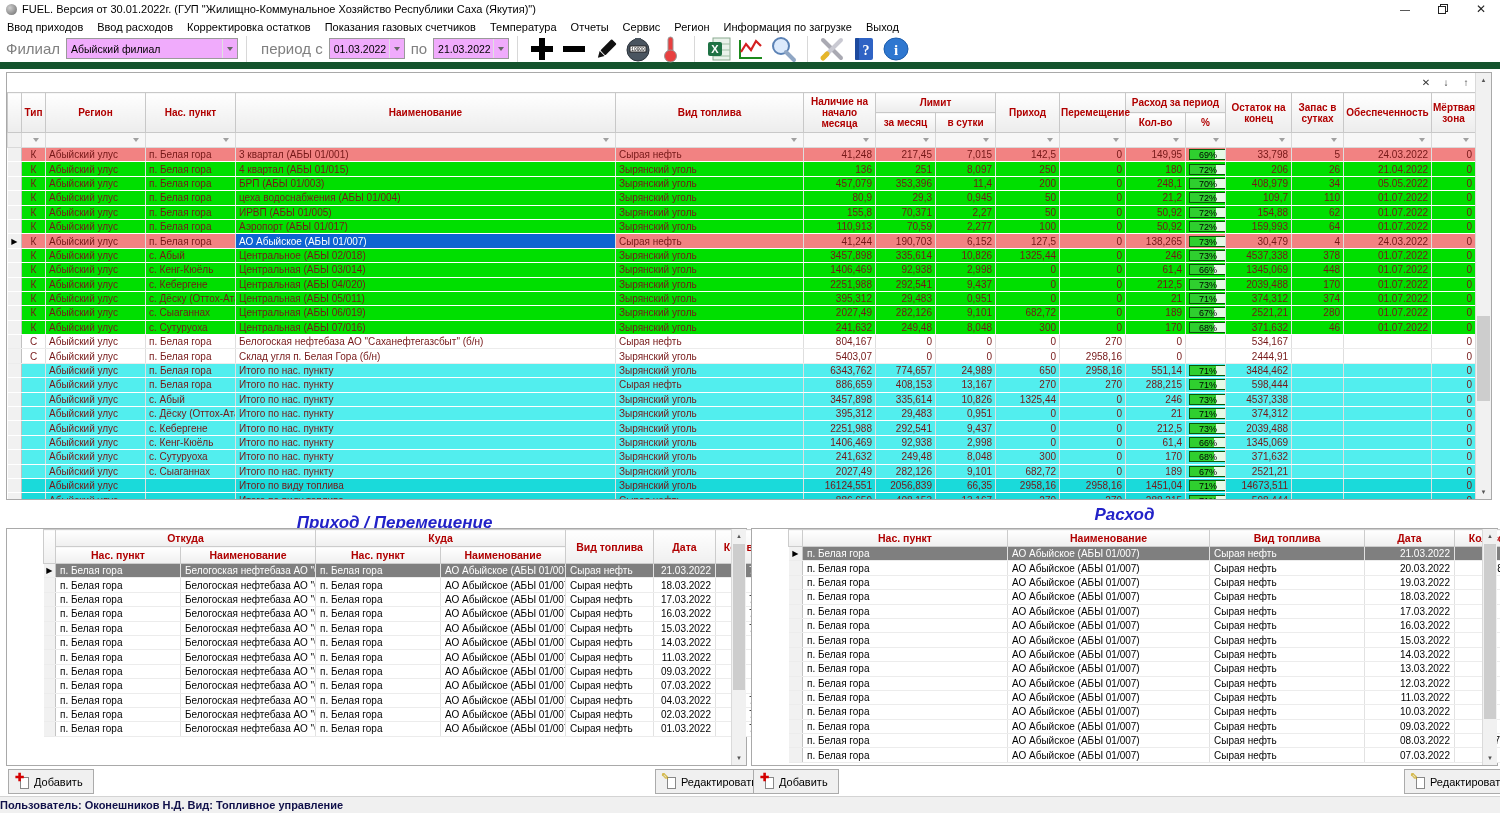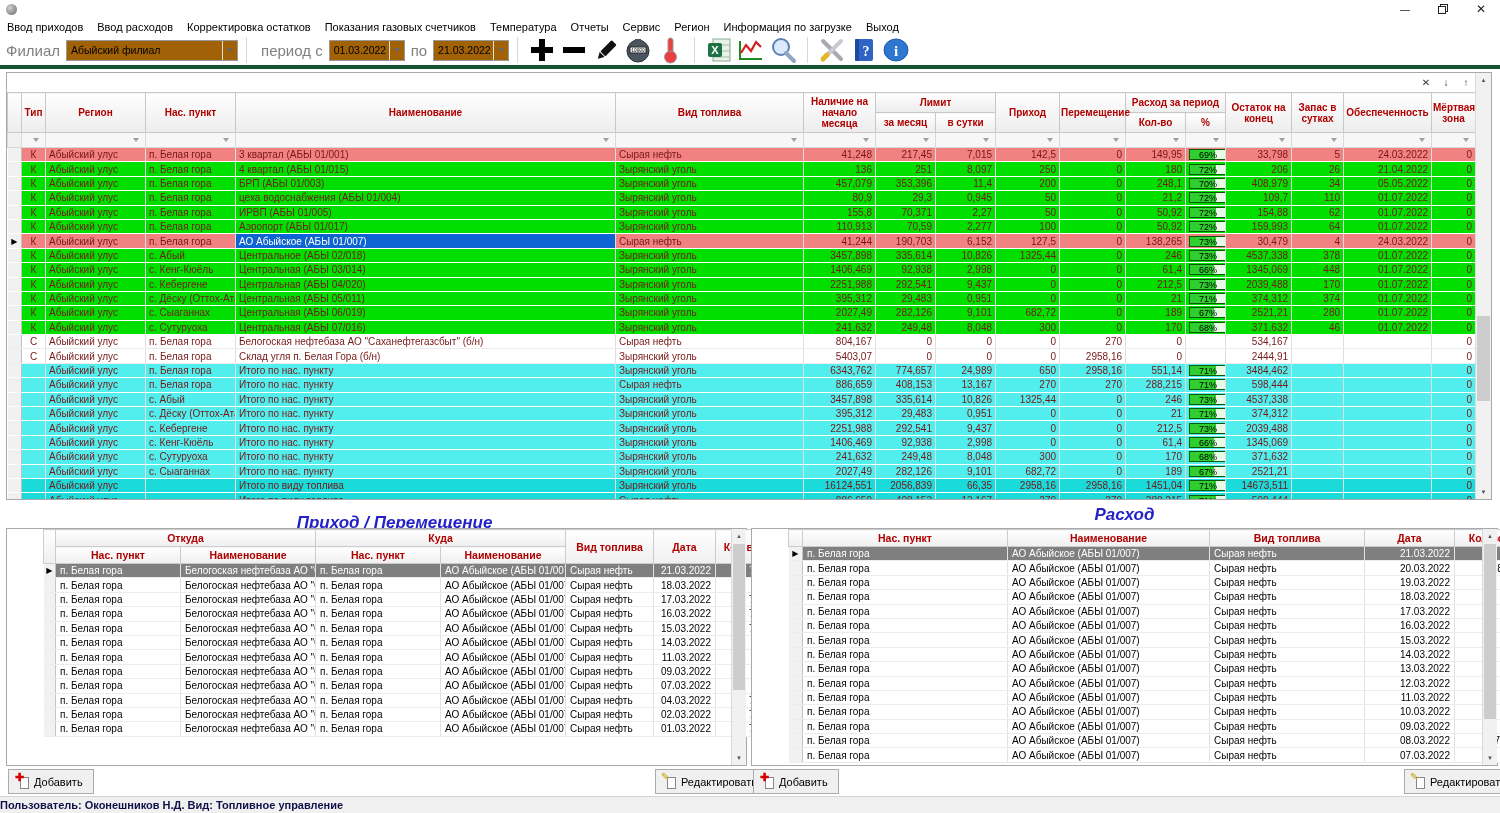--- a/index.html
+++ b/index.html
@@ -17,23 +17,23 @@
     justify-content:center; font-size:10px; color:#222; }
 
   
   #menubar { position:absolute; left:0; top:18px; width:1500px; height:17px;
     display:flex; align-items:center; background:#fff; }
   .menu-item { font-size:11px; color:#000; padding:0 7px; height:17px;
     display:flex; align-items:center; }
 
   
   #toolbar { position:absolute; left:0; top:35px; width:1500px; height:34px;
-    display:flex; align-items:center; background:#fff; border-bottom:4px solid #14532d; }
+    display:flex; align-items:center; background:#fff; border-bottom:7px solid #14532d; }
   .tb-label { font-size:15px; color:#808080; margin:0 6px; white-space:nowrap; }
-  .combo { height:21px; background:#a16207; border:1px solid #9a9a9a; display:flex;
+  .combo { height:21px; background:#f0abfc; border:1px solid #9a9a9a; display:flex;
     align-items:center; font-size:10.5px; color:#000; padding-left:4px; position:relative; }
   .combo .carrow { margin-left:auto; width:15px; height:100%; display:flex;
     align-items:center; justify-content:center; border-left:1px solid #e0e0e0; }
   .tri-d { width:0; height:0; border-left:3.5px solid transparent;
     border-right:3.5px solid transparent; border-top:4px solid #666; }
   .tb-sep { width:1px; height:26px; background:#d8d8d8; margin:0 8px; }
   .tb-btn { width:32px; height:30px; display:flex; align-items:center; justify-content:center; }
 
   
   #main-control { position:absolute; left:6px; top:72px; width:1486px; height:428px;
@@ -109,20 +109,21 @@
   
   #statusbar { position:absolute; left:0; top:796px; width:1500px; height:17px;
     background:#f0f0f0; border-top:1px solid #d4d4d4; display:flex; align-items:center; }
   #statusbar span { font-size:11px; font-weight:bold; color:#10104a; }
 </style>
 </head>
 <body>
 
 <div id="titlebar">
   <div class="appicon"></div>
+  <div class="ttl">FUEL. Версия от 30.01.2022г. (ГУП "Жилищно-Коммунальное Хозяйство Республики Саха (Якутия)")</div>
   <div id="wincontrols">
     <div class="wc">—</div>
     <div class="wc">
       <svg width="10" height="10">
           <rect x="2.5" y="0.5" width="7" height="7" fill="none" stroke="#222"></rect>
           <rect x="0.5" y="2.5" width="7" height="7" fill="#fff" stroke="#222"></rect>
         </svg>
     </div>
     <div class="wc" style="font-size:12px;">✕</div>
   </div>

